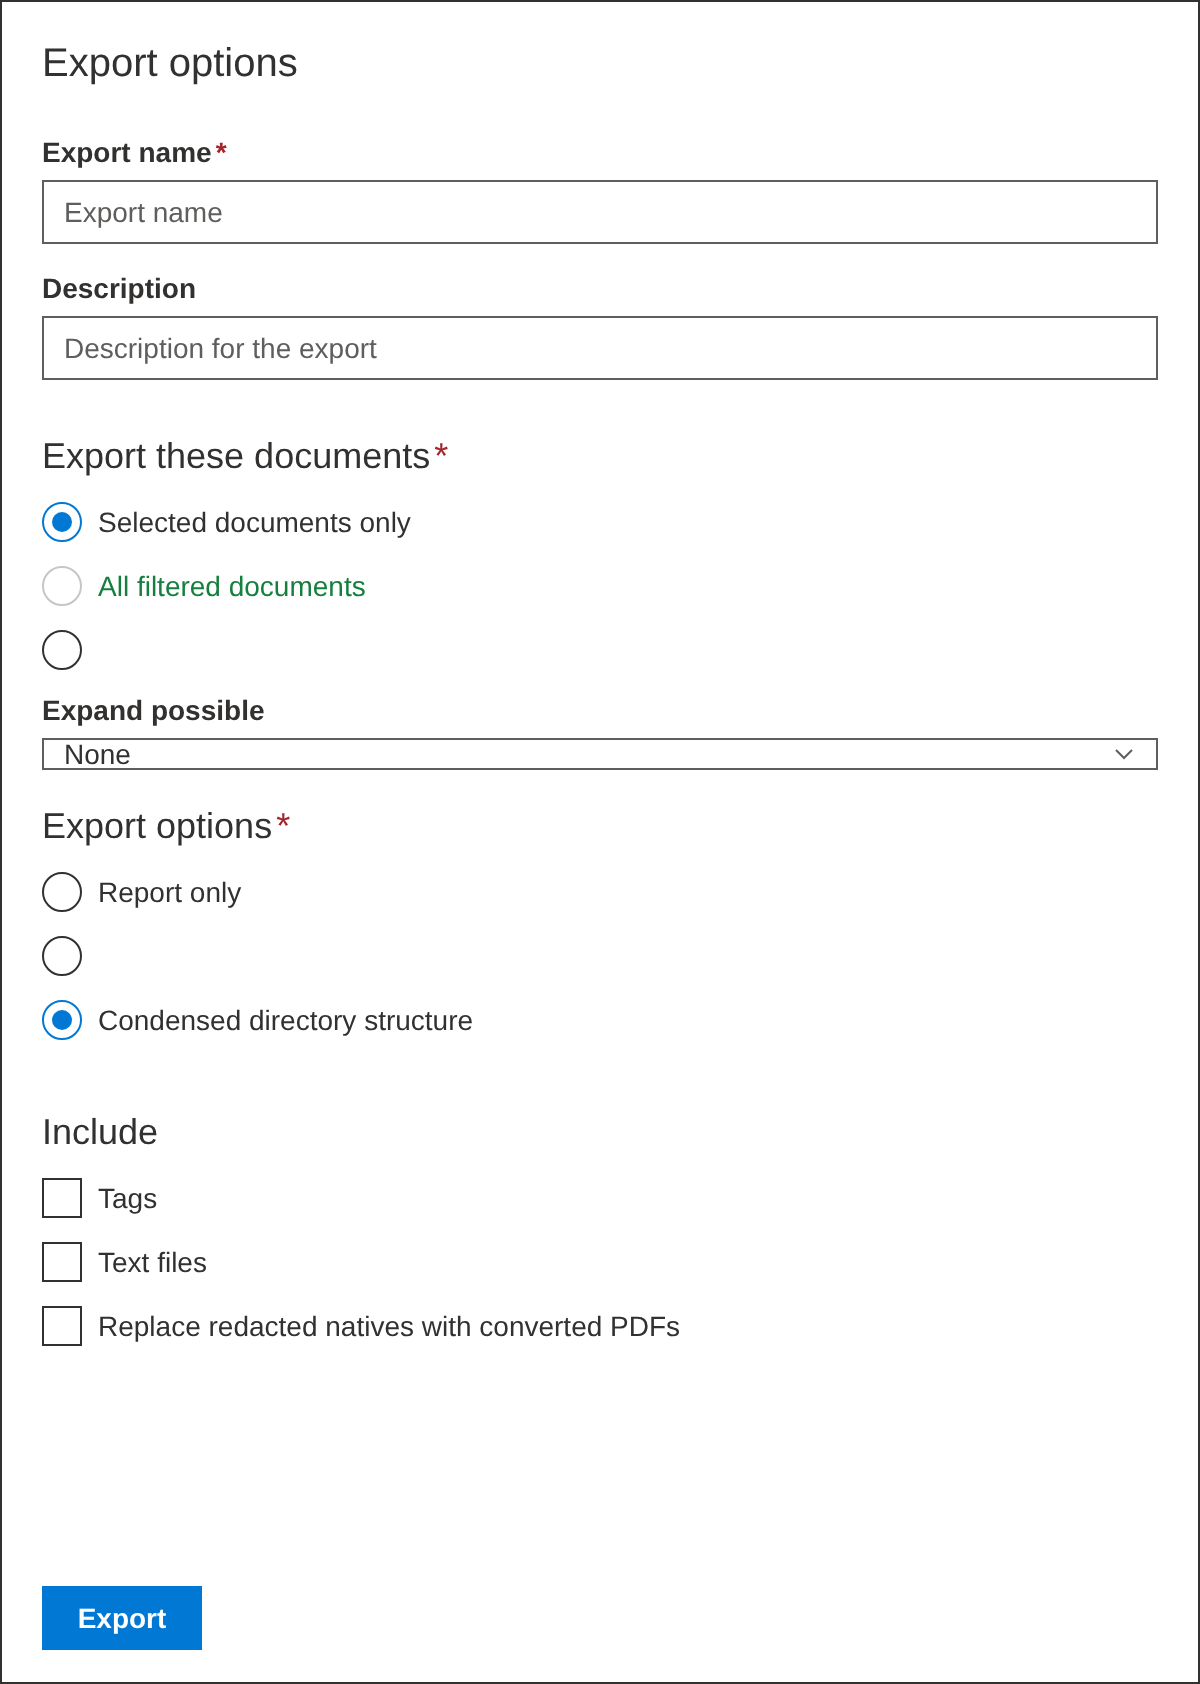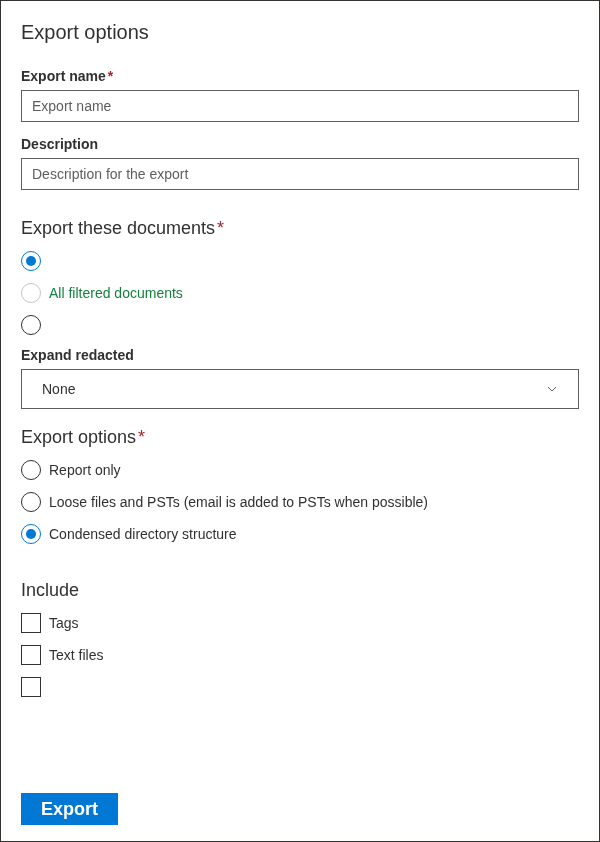--- a/index.html
+++ b/index.html
@@ -94,45 +94,45 @@
       display: inline-block;
       flex-shrink: 0;
     }
     .select-wrap {
       position: relative;
       margin-bottom: 18px;
     }
     .select-box {
       width: 100%;
       border: 1px solid #605e5c;
-      padding: 6px 20px;
-      font-size: 14px;
-      height: 40px;
+      padding: 6px 10px;
+      font-size: 14px;
+      height: 16px;
       display: flex;
       align-items: center;
       justify-content: space-between;
       background: #fff;
     }
     .chevron {
       width: 12px;
       height: 12px;
     }
     .footer {
       position: absolute;
       bottom: 16px;
       left: 20px;
       display: flex;
       gap: 10px;
     }
     .btn {
       min-width: 80px;
       height: 32px;
-      font-size: 18px;
+      font-size: 14px;
       font-family: inherit;
-      border: 4px solid #404040;
+      border: 1px solid #404040;
       background: #fff;
       cursor: pointer;
       padding: 0 16px;
     }
     .btn.primary {
       background: #0078d4;
       border-color: #0078d4;
       color: #fff;
       font-weight: 600;
     }
@@ -154,33 +154,34 @@
 <label class="field-label">Description</label>
 <input type="text" class="text-input" placeholder="Description for the export" style="">
 
 
 <div class="section-label">
   <span>Export these documents</span><span class="required">*</span>
 </div>
 
 <div class="radio-row">
   <span class="radio selected"></span>
+  <span class="radio-label">Selected documents only</span>
 </div>
 
 <div class="radio-row">
   <span class="radio disabled"></span>
   <span class="radio-label disabled">All filtered documents</span>
 </div>
 
 <div class="radio-row">
   <span class="radio"></span>
 </div>
 
 
-<label class="field-label" style="margin-top:6px;">Expand redacted</label>
+<label class="field-label" style="margin-top:6px;">Expand possible</label>
 <div class="select-wrap">
   <div class="select-box">
     <span>None</span>
     <svg class="chevron" viewBox="0 0 12 12">
         <path d="M2 4 L6 8 L10 4" stroke="#605e5c" stroke-width="1" fill="none"></path>
       </svg>
   </div>
 </div>
 
 
@@ -188,21 +189,20 @@
   <span>Export options</span><span class="required">*</span>
 </div>
 
 <div class="radio-row">
   <span class="radio"></span>
   <span class="radio-label">Report only</span>
 </div>
 
 <div class="radio-row">
   <span class="radio"></span>
-  <span class="radio-label">Loose files and PSTs (email is added to PSTs when possible)</span>
 </div>
 
 <div class="radio-row">
   <span class="radio selected"></span>
   <span class="radio-label">Condensed directory structure</span>
 </div>
 
 
 <div class="section-label" style="margin-top:36px;">Include</div>
 
@@ -211,20 +211,21 @@
   <span class="radio-label">Tags</span>
 </div>
 
 <div class="checkbox-row">
   <span class="checkbox"></span>
   <span class="radio-label">Text files</span>
 </div>
 
 <div class="checkbox-row">
   <span class="checkbox"></span>
+  <span class="radio-label">Replace redacted natives with converted PDFs</span>
 </div>
 
 
 <div class="footer">
   <button class="btn primary">Export</button>
 </div>
 
 
 
 

